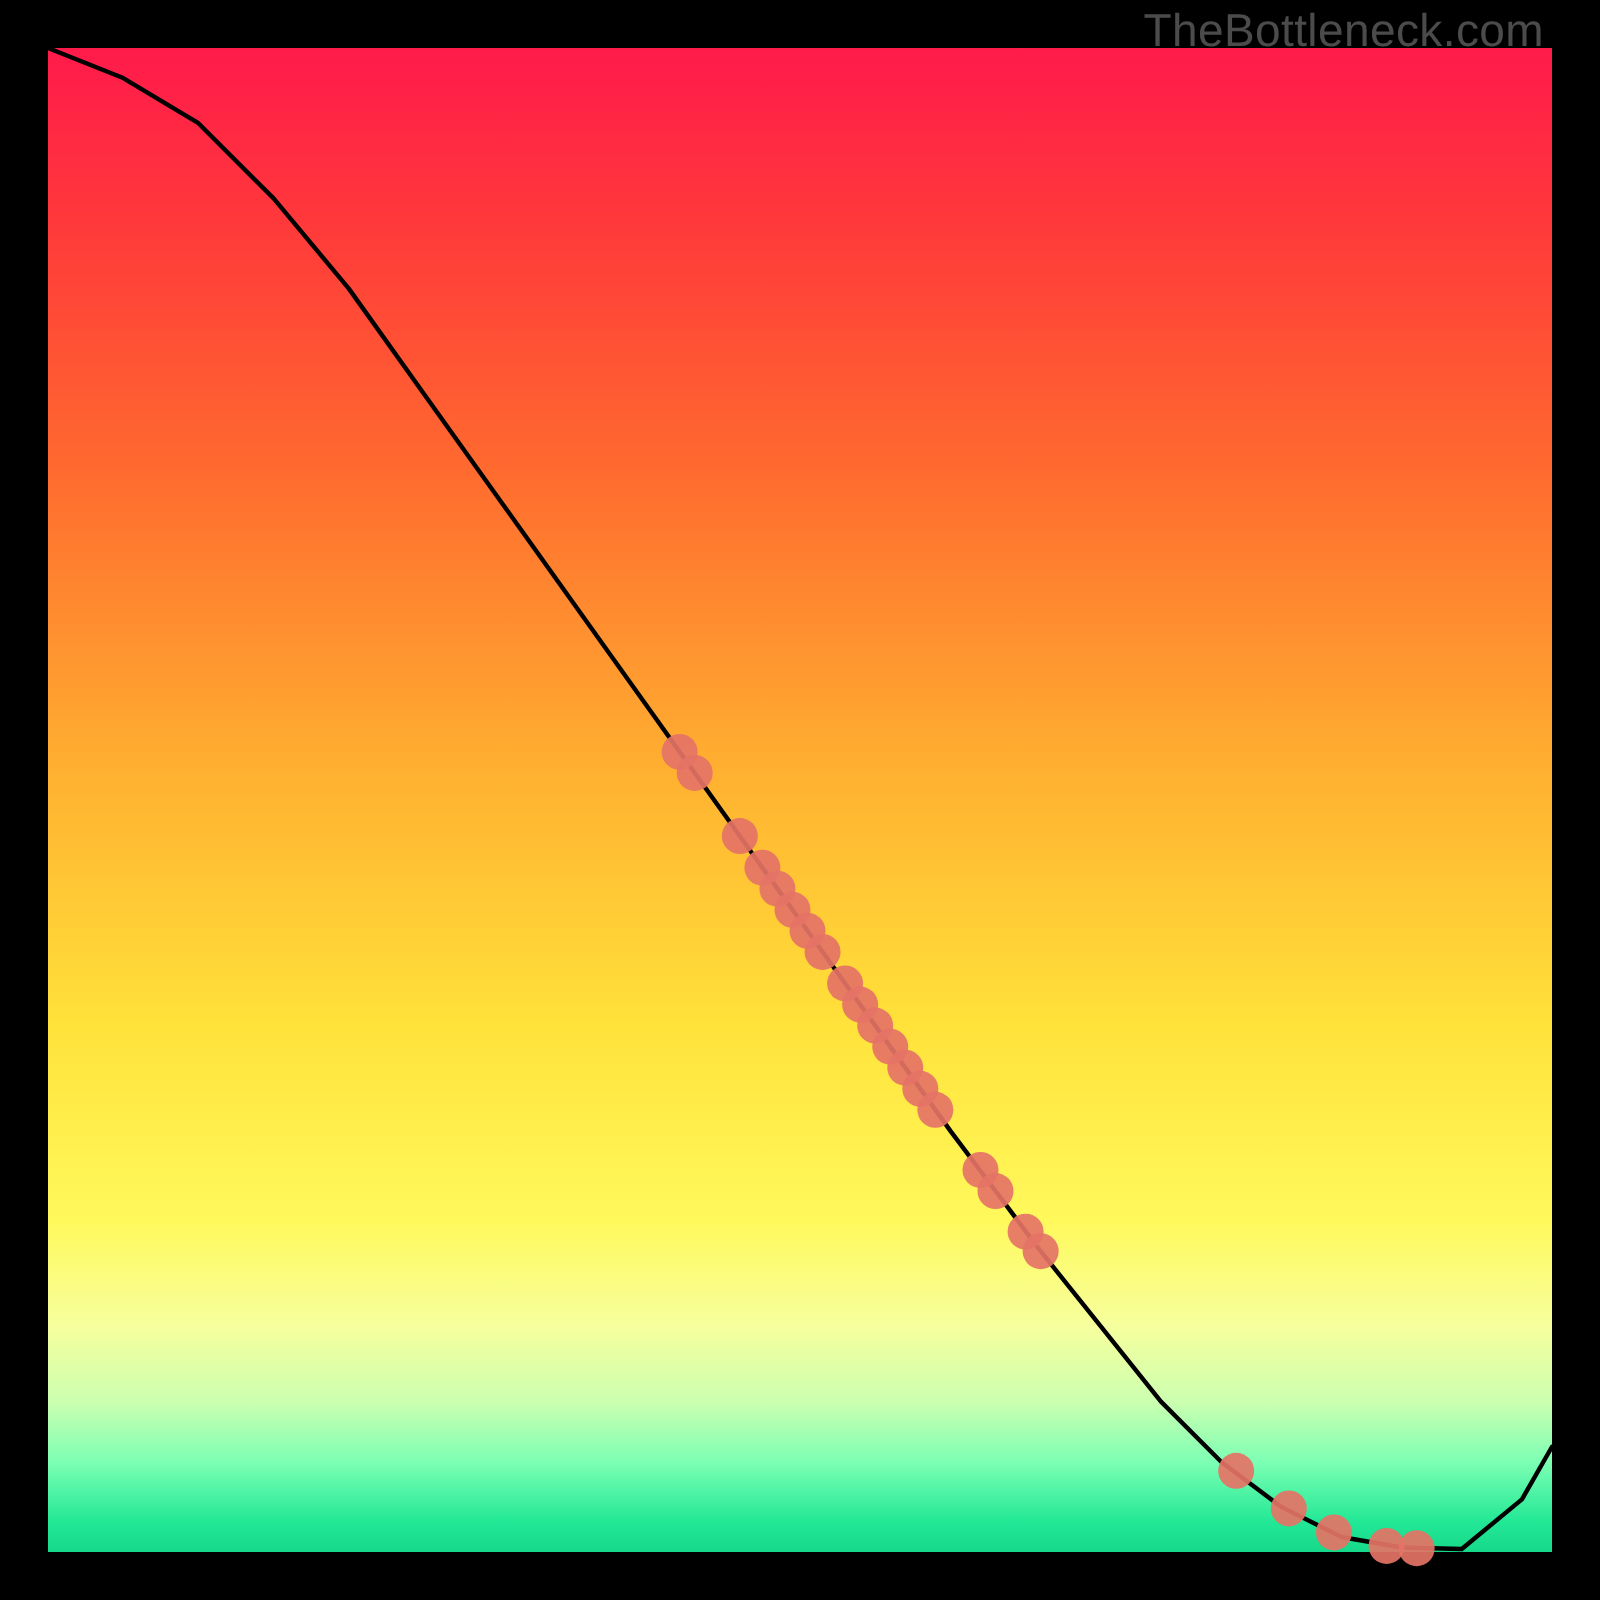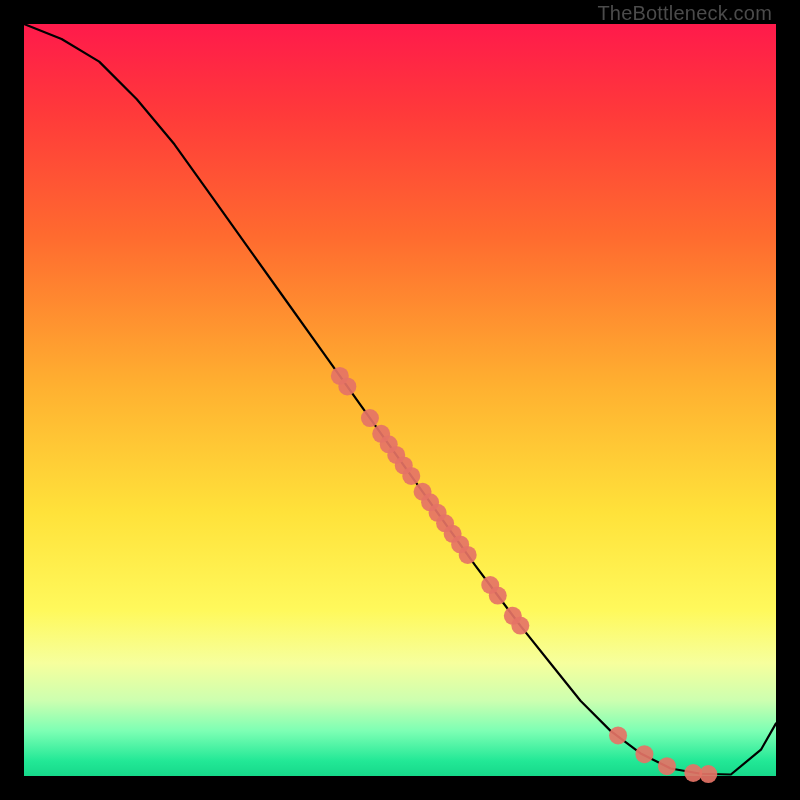--- a/index.html
+++ b/index.html
@@ -38,21 +38,21 @@
       #7dffb4 94%,
       #22e896 98%,
       #16d88a 100%
     );
   }
   .watermark {
     position: absolute;
     top: 2px;
     right: 28px;
     color: #4b4b4b;
-    font-size: 20px;
+    font-size: 23px;
     font-weight: 400;
     letter-spacing: 0.2px;
     user-select: none;
   }
   svg.overlay {
     position: absolute;
     left: 0;
     top: 0;
     width: 100%;
     height: 100%;

